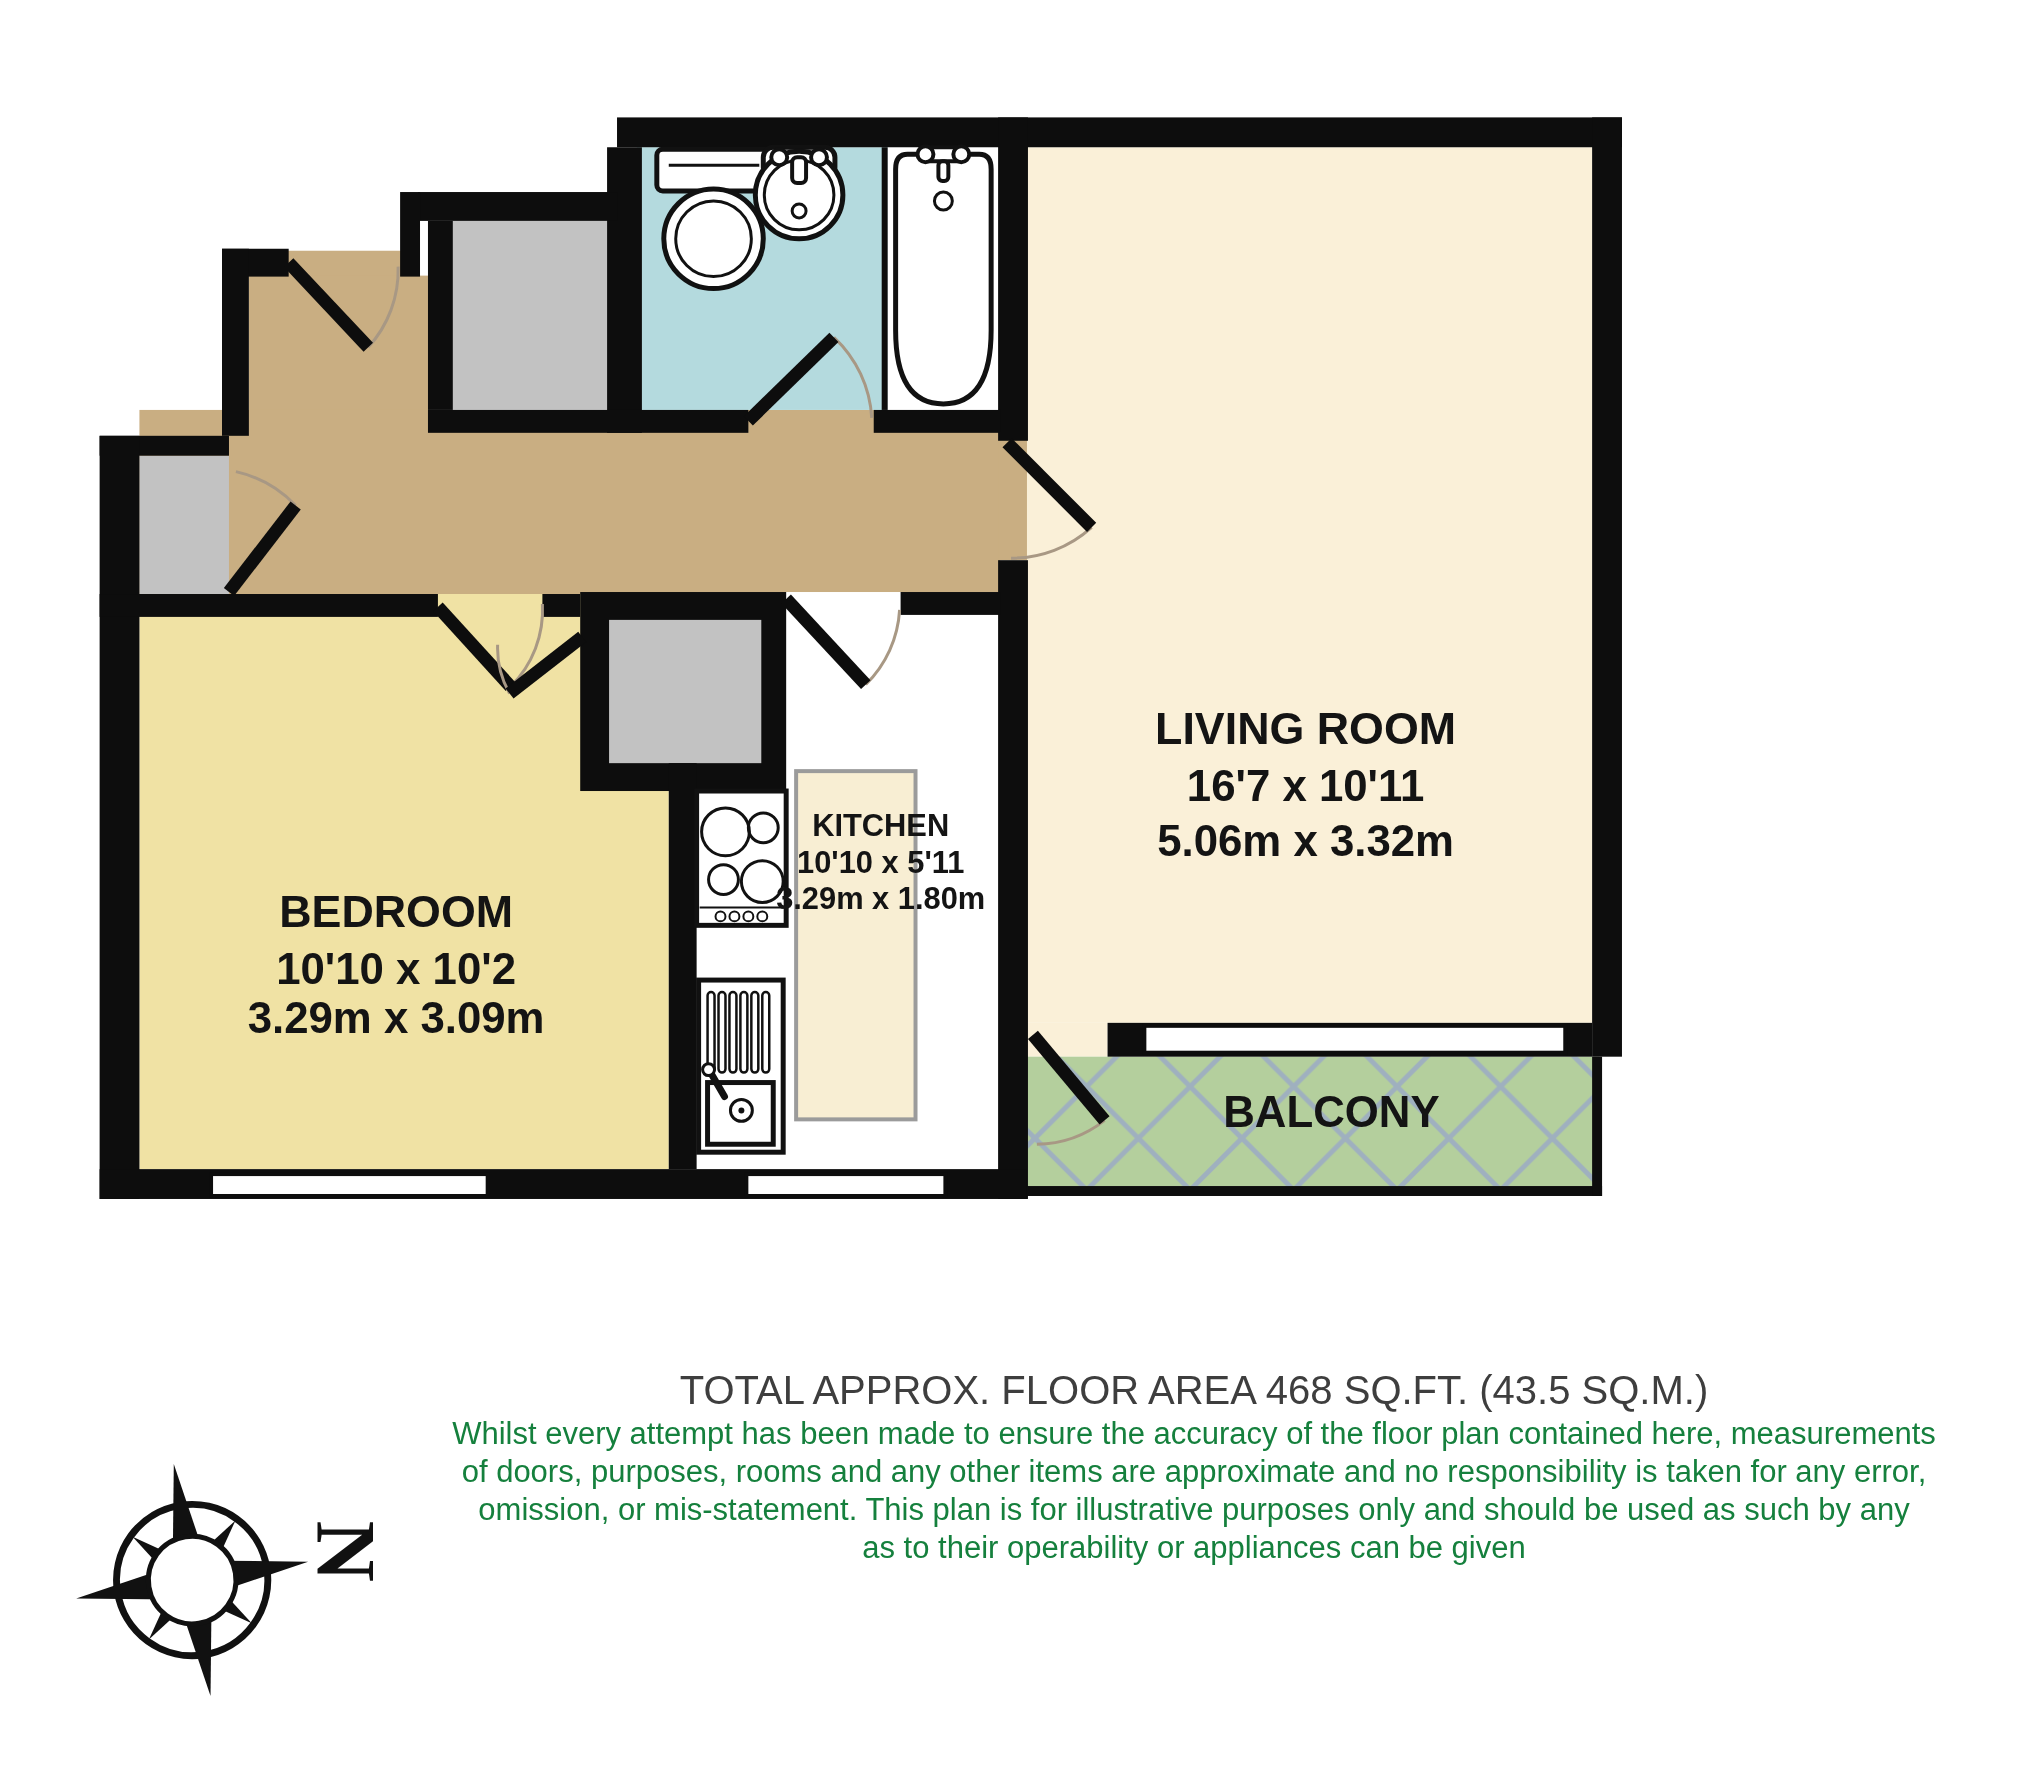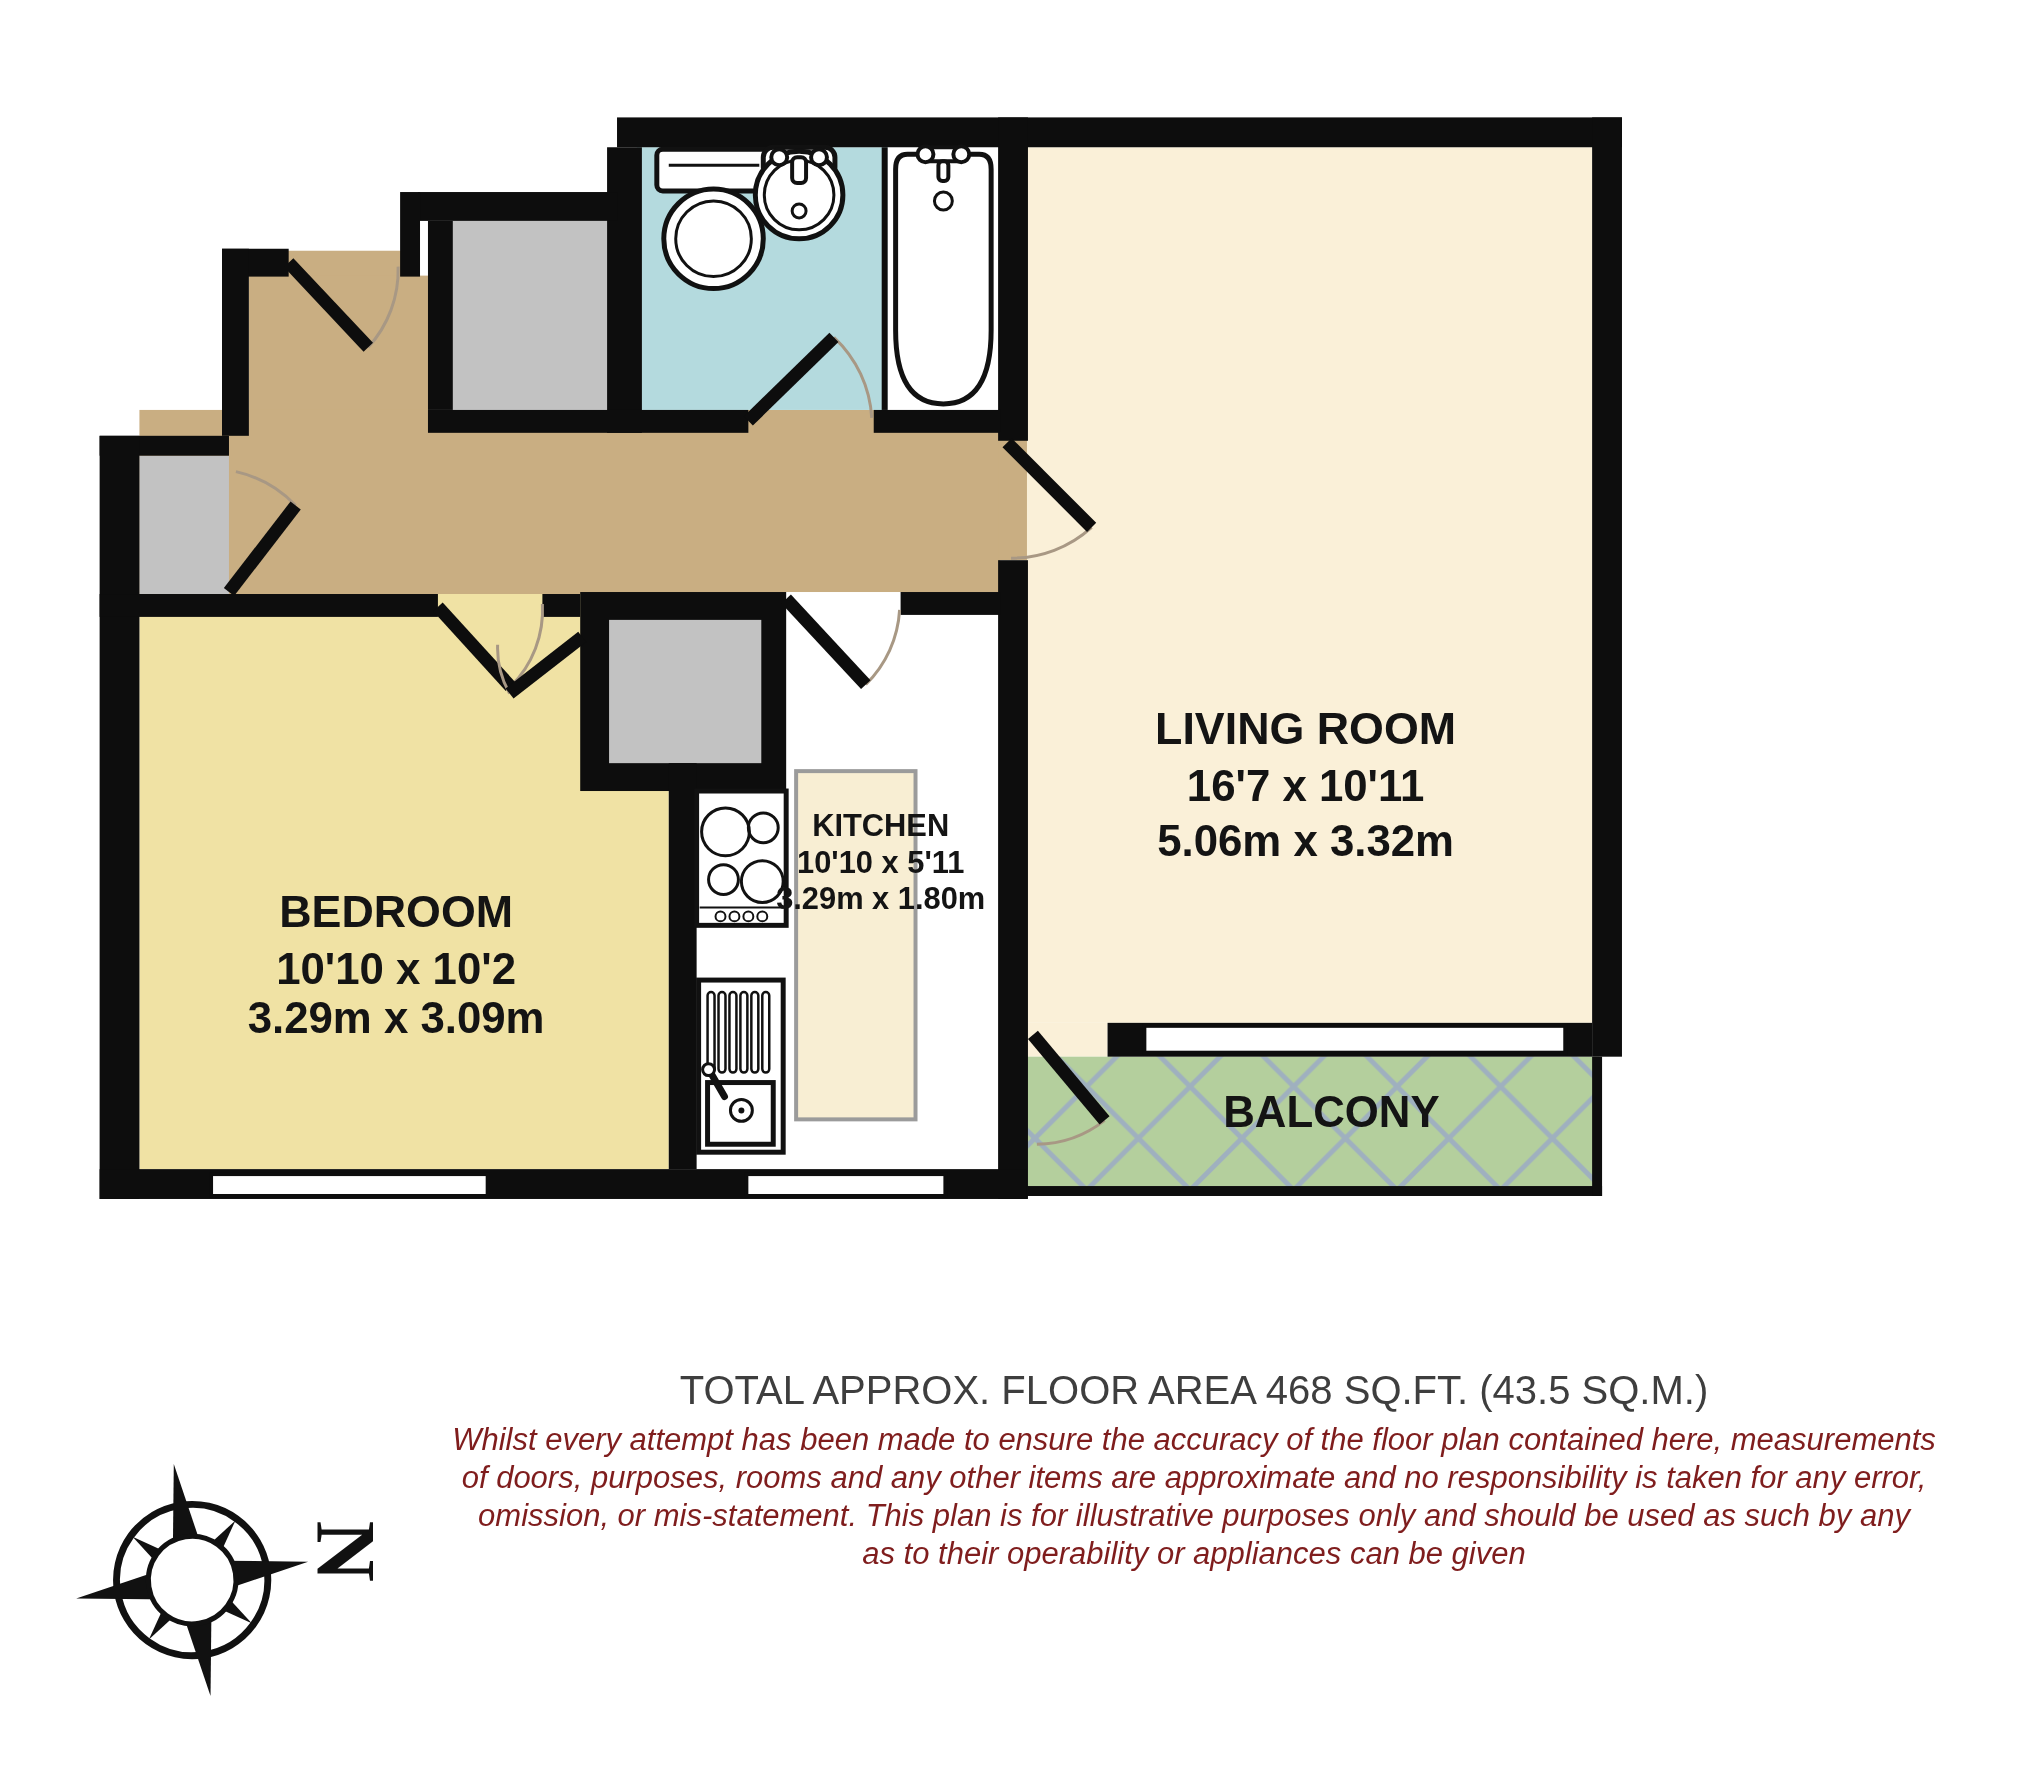--- a/index.html
+++ b/index.html
@@ -10,22 +10,22 @@
   .lbl-md{font-size:44px;}
   .lbl-sm{font-size:31px;}
   .lbl-balcony{font-size:44px;}
   .wall{fill:#0d0d0d;}
   .win{fill:#ffffff;stroke:#0d0d0d;stroke-width:4;}
   .door-leaf{stroke:#0d0d0d;stroke-width:13;fill:none;}
   .door-arc{stroke:#a89884;stroke-width:3;fill:none;}
   .fixture{fill:#ffffff;stroke:#111111;stroke-width:5;}
   .fixture-thin{fill:none;stroke:#111111;stroke-width:3;}
   .footer{position:absolute;left:353px;top:1365px;width:1682px;text-align:center;}
-  .footer-title{font-size:40px;color:#3e3e3e;line-height:50px;margin-bottom:6px;}
-  .footer-line{font-size:31px;color:#7f1d1d;line-height:38px;font-style:italic;}
+  .footer-title{font-size:40px;color:#3e3e3e;line-height:50px;}
+  .footer-line{font-size:31px;color:#15803d;line-height:38px;}
 </style>
 </head>
 <body>
 
 <svg id="plan-svg" width="2038" height="1789" viewBox="0 0 2048 1798" xmlns="http://www.w3.org/2000/svg">
   <defs>
     <pattern id="hatch" width="104" height="104" patternUnits="userSpaceOnUse">
       <path d="M-2,-2 L106,106 M106,-2 L-2,106" stroke="#9fb0bf" stroke-width="5" fill="none"></path>
     </pattern>
   </defs>

